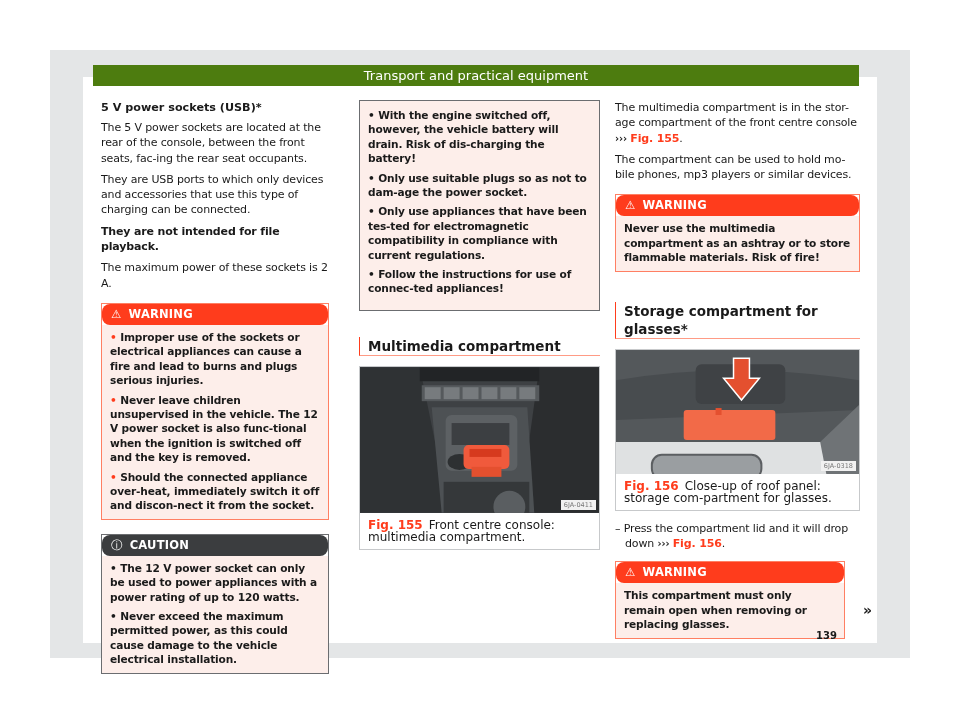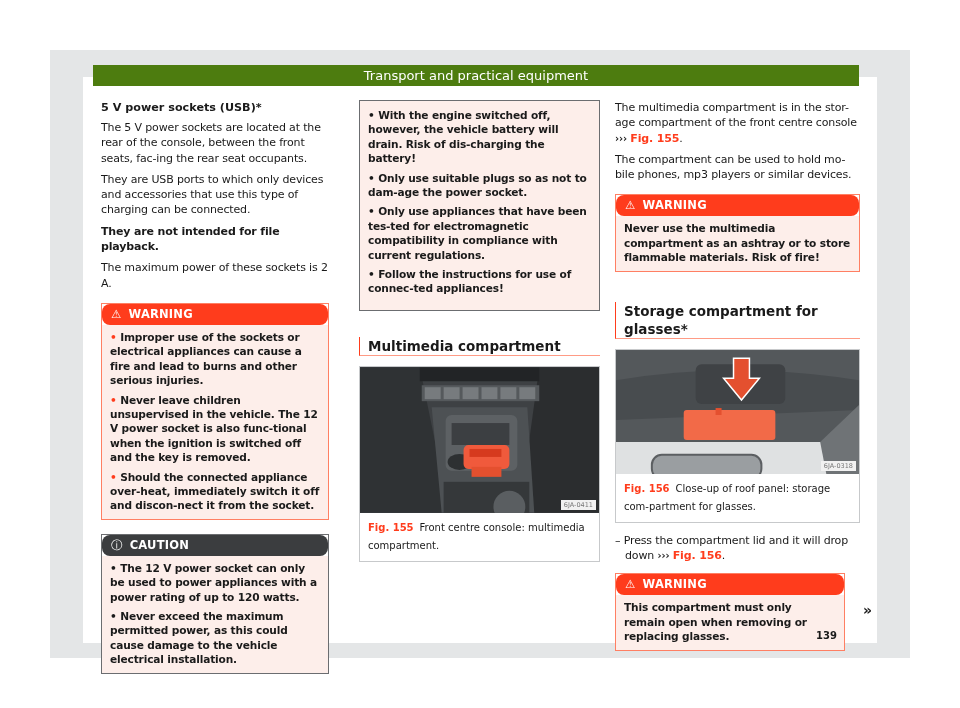--- a/index.html
+++ b/index.html
@@ -33,21 +33,21 @@
     .caution { border: 1.5px solid #6b6d70; }
     .cont { border: 1.5px solid #6b6d70; }
     .bullet-red { color: #ff3c1c; }
 
     .section-title { font-size: 13.5px; font-weight: bold; padding-left: 8px; border-left: 1.5px solid #ff3c1c;
       border-bottom: 1.5px solid #ff9b85; line-height: 18px; margin-bottom: 10px; }
 
     .figure { border: 1.5px solid #c7c9cb; }
     .fig-img { position: relative; background: #4b4e51; overflow: hidden; }
     .fig-code { position: absolute; right: 3px; bottom: 3px; background: #f1f1f1; color: #777; font-size: 6.5px; padding: 1px 3px; }
-    .fig-caption { padding: 6px 8px 6px 8px; font-size: 10px; line-height: 18px; background: #fff; }
+    .fig-caption { padding: 6px 8px 6px 8px; font-size: 12px; line-height: 12px; background: #fff; }
     .fig-label { color: #ff3c1c; font-weight: bold; margin-right: 6px; }
     .ref { color: #ff3c1c; font-weight: bold; }
     .arrows { font-weight: bold; font-size: 10px; }
 
     .page-num { position: absolute; left: 816px; top: 630px; font-size: 10px; font-weight: bold; }
     .cont-mark { position: absolute; left: 863px; top: 602px; font-size: 14px; font-weight: bold; }
   </style>
 </head>
 <body>
 
@@ -60,21 +60,21 @@
   <div class="p">The 5 V power sockets are located at the rear of the console, between the front seats, fac-ing the rear seat occupants.</div>
   <div class="p">They are USB ports to which only devices and accessories that use this type of charging can be connected.</div>
   <div class="p bold">They are not intended for file playback.</div>
   <div class="p" style="margin-bottom:12px">The maximum power of these sockets is 2 A.</div>
 
   <div class="box warn">
     <div class="box-head">
       <span class="ico">⚠</span><span>WARNING</span>
     </div>
     <div class="box-body">
-      <div class="item"><span class="bullet-red">• </span><span>Improper use of the sockets or electrical appliances can cause a fire and lead to burns and other serious injuries.</span></div>
+      <div class="item"><span class="bullet-red">• </span><span>Improper use of the sockets or electrical appliances can cause a fire and lead to burns and plugs serious injuries.</span></div>
       <div class="item"><span class="bullet-red">• </span><span>Never leave children unsupervised in the vehicle. The 12 V power socket is also func-tional when the ignition is switched off and the key is removed.</span></div>
       <div class="item"><span class="bullet-red">• </span><span>Should the connected appliance over-heat, immediately switch it off and discon-nect it from the socket.</span></div>
     </div>
   </div>
 
   <div class="box caution">
     <div class="box-head">
       <span class="ico">ⓘ</span><span>CAUTION</span>
     </div>
     <div class="box-body">

